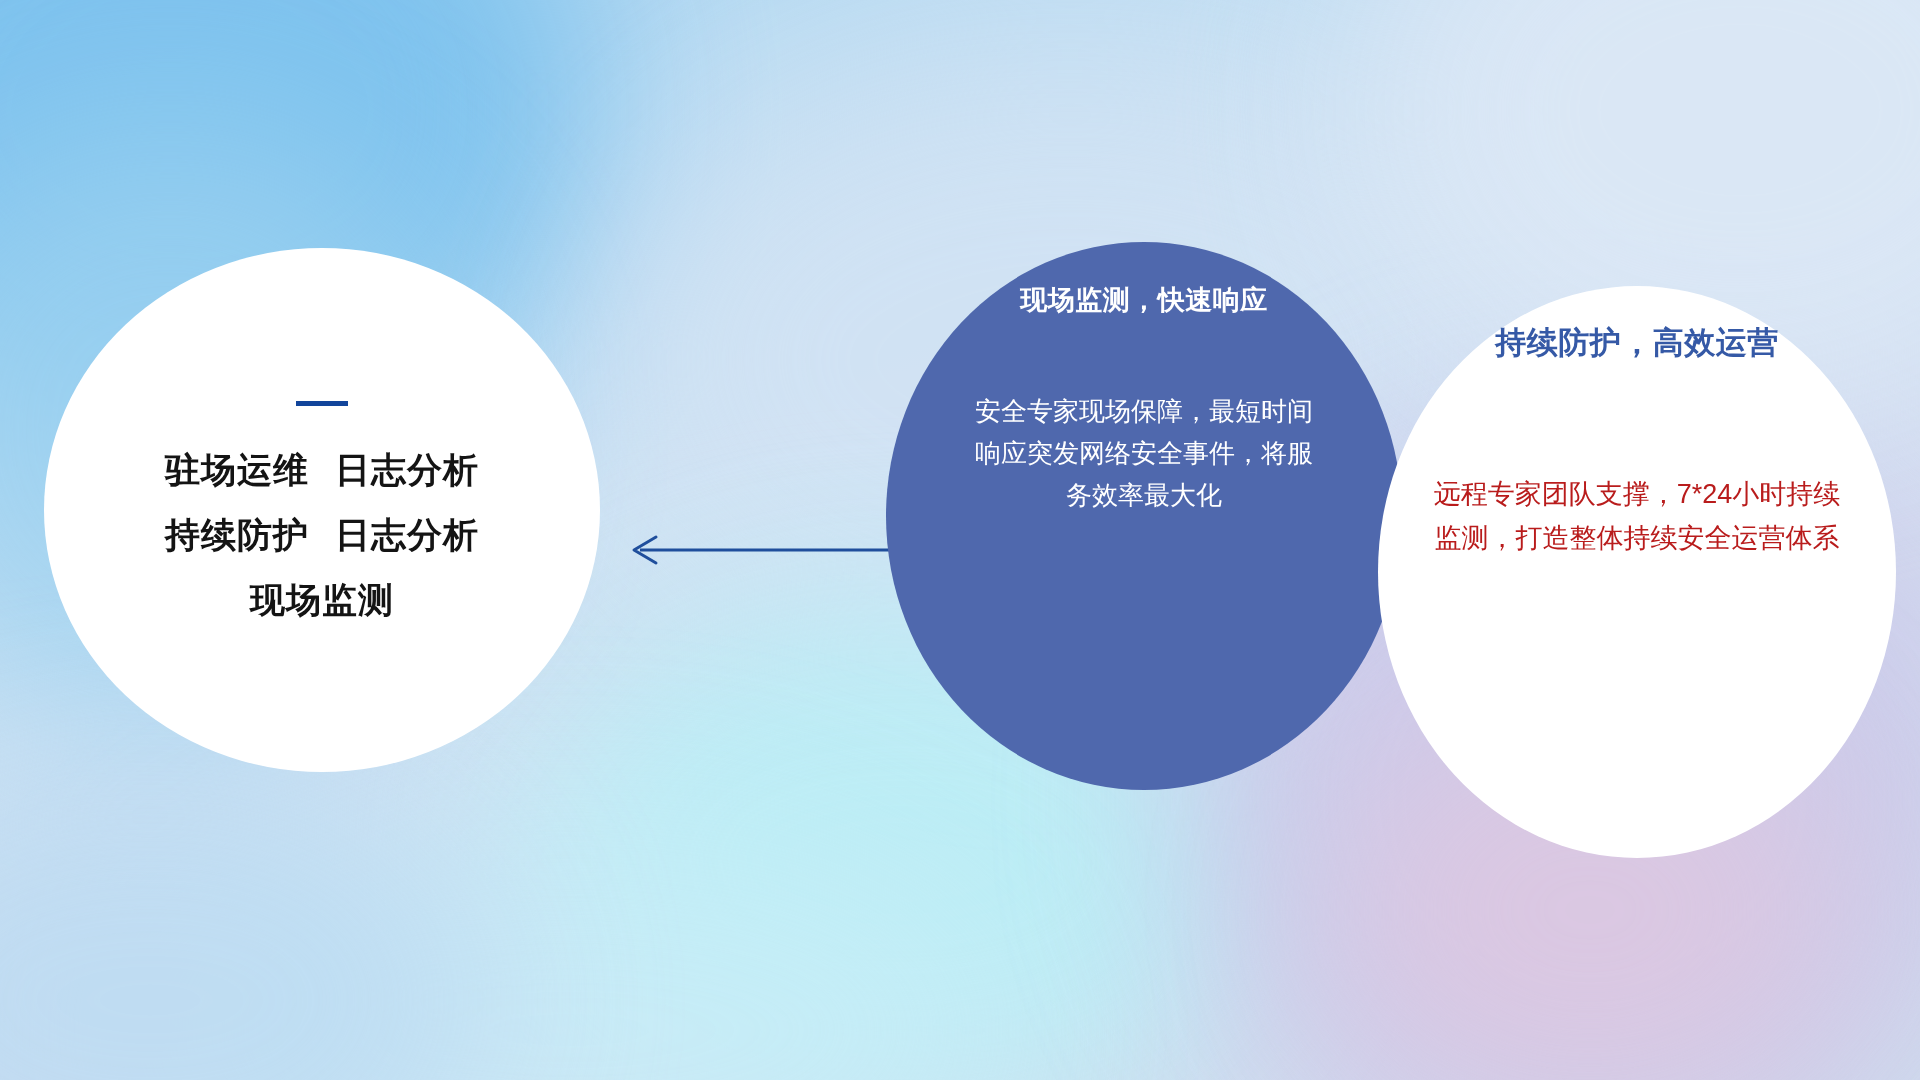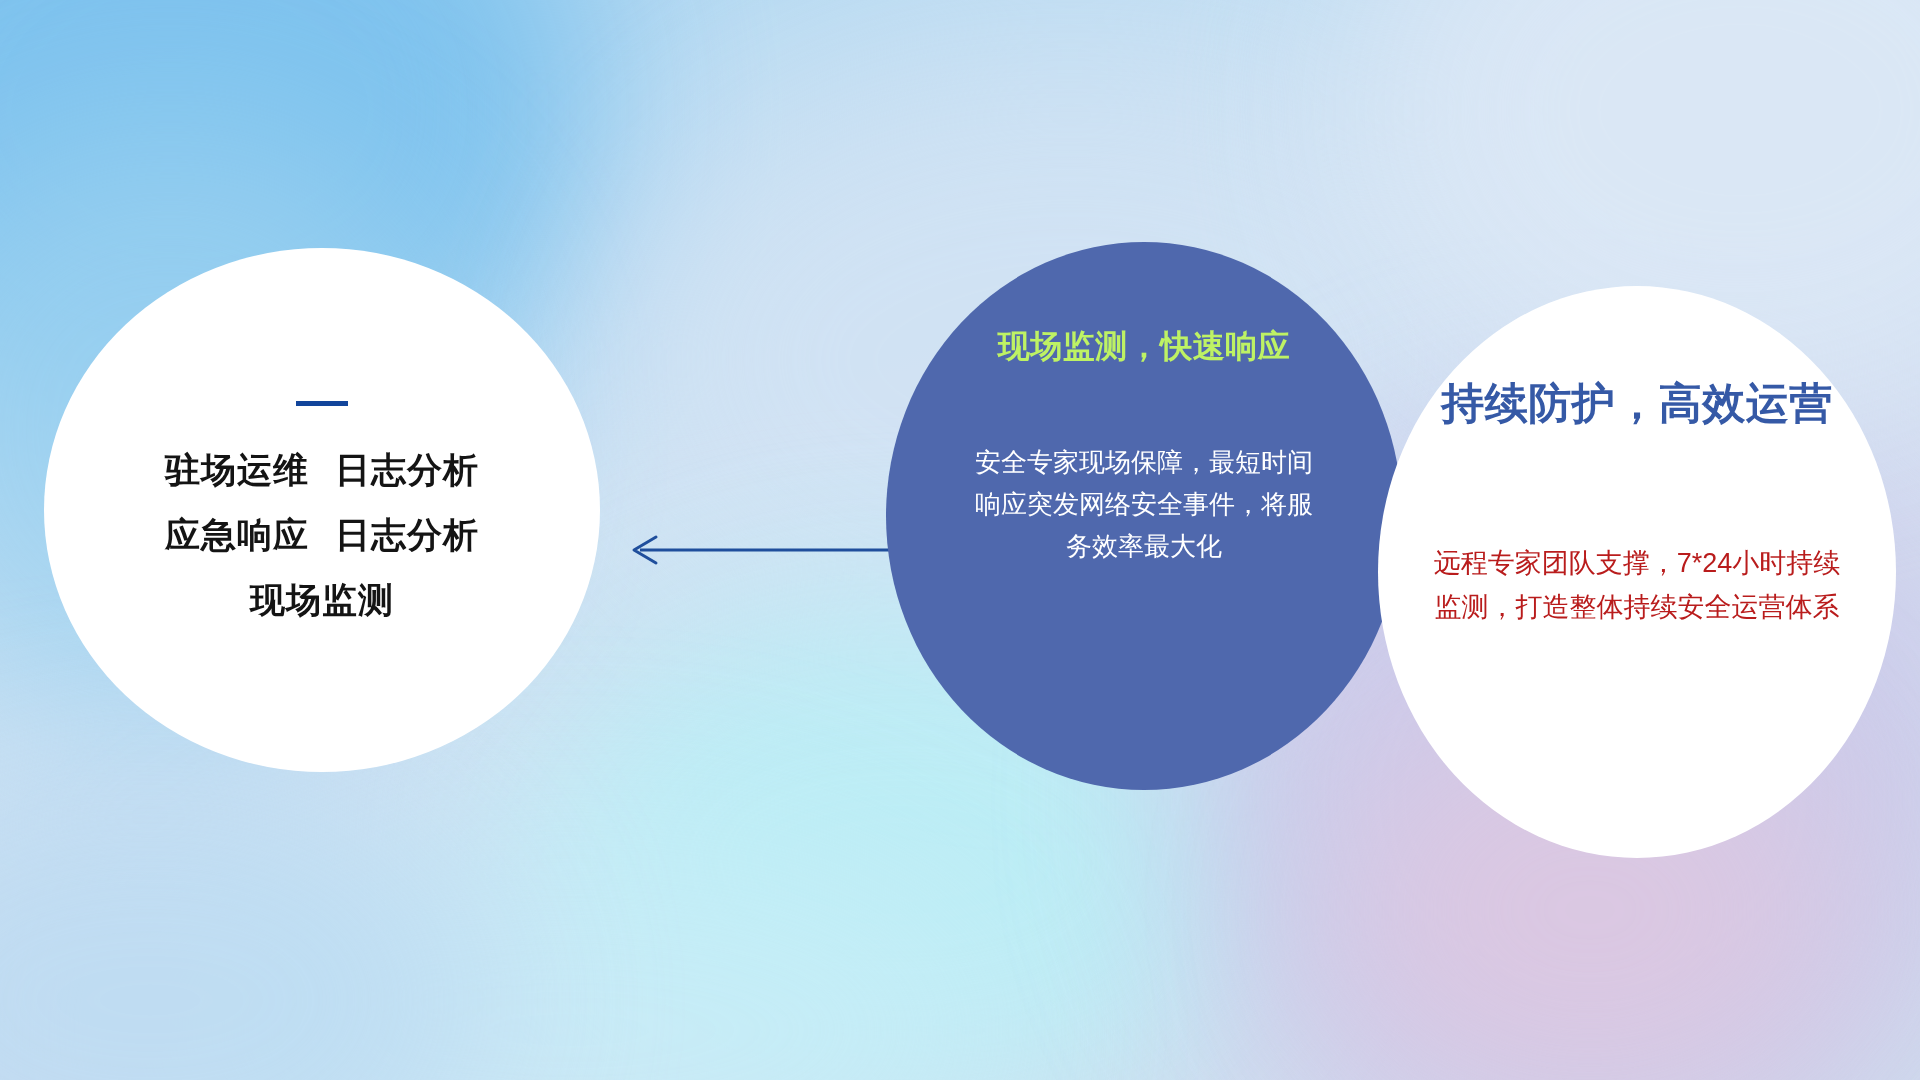--- a/index.html
+++ b/index.html
@@ -81,40 +81,40 @@
     letter-spacing: 1px;
     line-height: 1.05;
     margin-bottom: 28px;
     white-space: nowrap;
   }
   .left-line:last-child { margin-bottom: 0; }
   .kw-gap { display: inline-block; width: 26px; }
 
   
   #card-middle .card-title {
-    margin-top: 83px;
-    font-size: 32px;
+    margin-top: 40px;
+    font-size: 27px;
     font-weight: bold;
-    color: #bef264;
+    color: #ffffff;
     letter-spacing: 0.5px;
     white-space: nowrap;
   }
   #card-middle .card-body {
     margin-top: 72px;
     width: 360px;
     font-size: 26px;
     line-height: 1.62;
     color: #ffffff;
     text-align: center;
   }
 
   
   #card-right .card-title {
-    margin-top: 89px;
-    font-size: 43px;
+    margin-top: 36px;
+    font-size: 31px;
     font-weight: bold;
     color: #3559a6;
     letter-spacing: 0.5px;
     white-space: nowrap;
   }
   #card-right .card-body {
     margin-top: 109px;
     width: 408px;
     font-size: 27px;
     line-height: 1.62;
@@ -153,21 +153,21 @@
   </svg>
 
   <div class="ellipse" id="card-left">
     <div id="left-divider"></div>
 
     <div class="left-line">
       <span>驻场运维</span><span class="kw-gap"></span><span>日志分析</span>
     </div>
 
     <div class="left-line">
-      <span>应急响应</span><span class="kw-gap"></span><span>日志分析</span>
+      <span>持续防护</span><span class="kw-gap"></span><span>日志分析</span>
     </div>
 
     <div class="left-line">现场监测</div>
   </div>
 
   <div class="ellipse" id="card-middle">
     <div class="card-title">现场监测，快速响应</div>
     <div class="card-body">安全专家现场保障，最短时间响应突发网络安全事件，将服务效率最大化</div>
   </div>
 

